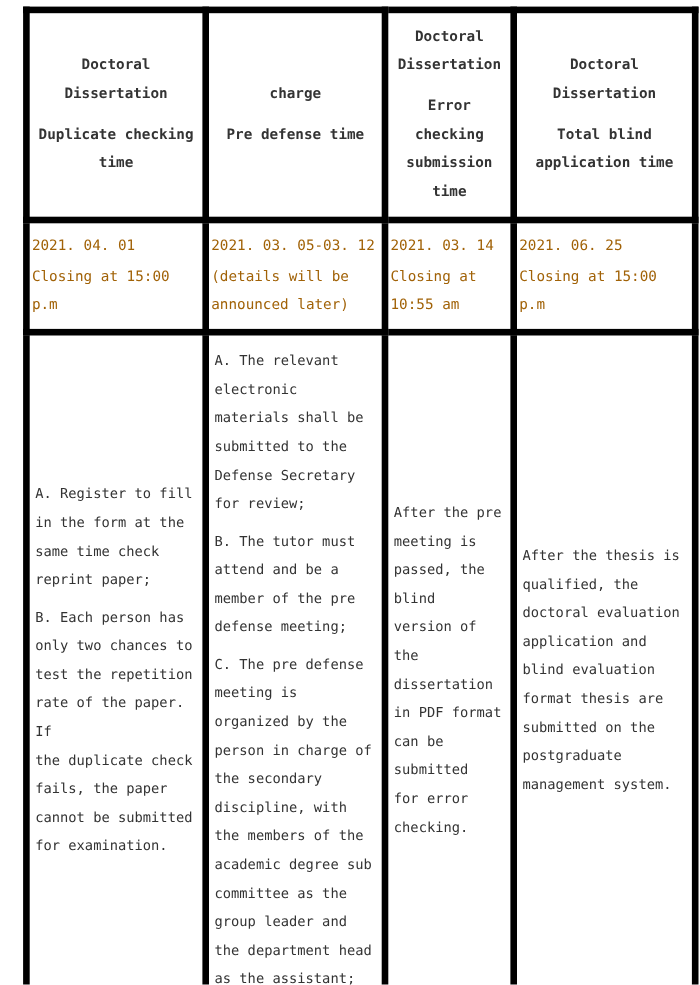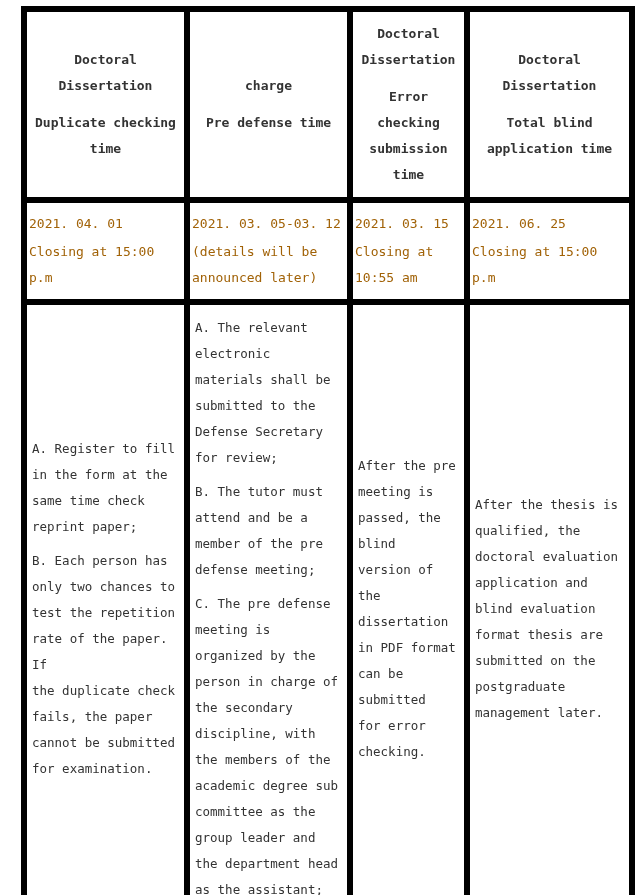--- a/index.html
+++ b/index.html
@@ -112,21 +112,21 @@
     <td>
       <div class="dline pre">2021. 04. 01</div>
       <div class="dline pre">Closing at 15:00 p.m</div>
     </td>
     <td>
       <div class="dline pre">2021. 03. 05-03. 12</div>
       <div class="dline pre">(details will be
 announced later)</div>
     </td>
     <td>
-      <div class="dline pre">2021. 03. 15</div>
+      <div class="dline pre">2021. 03. 14</div>
       <div class="dline pre">Closing at
 10:55 am</div>
     </td>
     <td>
       <div class="dline pre">2021. 06. 25</div>
       <div class="dline pre">Closing at 15:00 p.m</div>
     </td>
   </tr>
 
   <tr class="row-body">
@@ -184,17 +184,17 @@
     </td>
     <td>
       <p>After the thesis is
 qualified, the
 doctoral evaluation
 application and
 blind evaluation
 format thesis are
 submitted on the
 postgraduate
-management later.</p>
+management system.</p>
     </td>
   </tr>
 </tbody>
   </table>
 
 </body></html>

